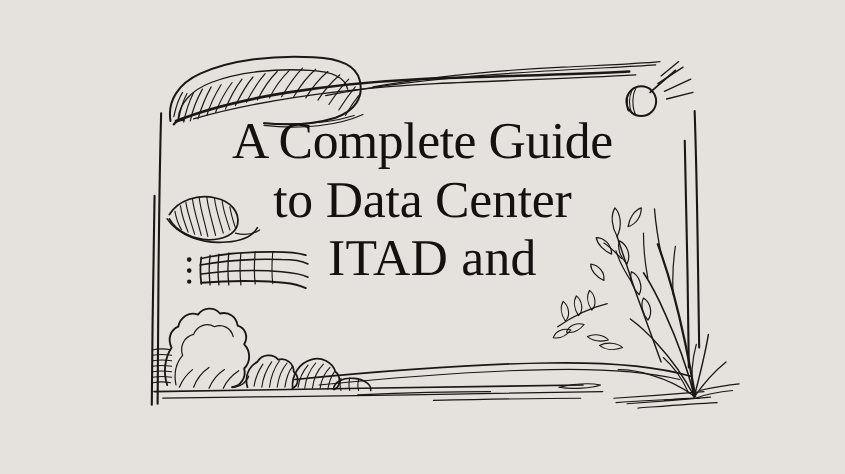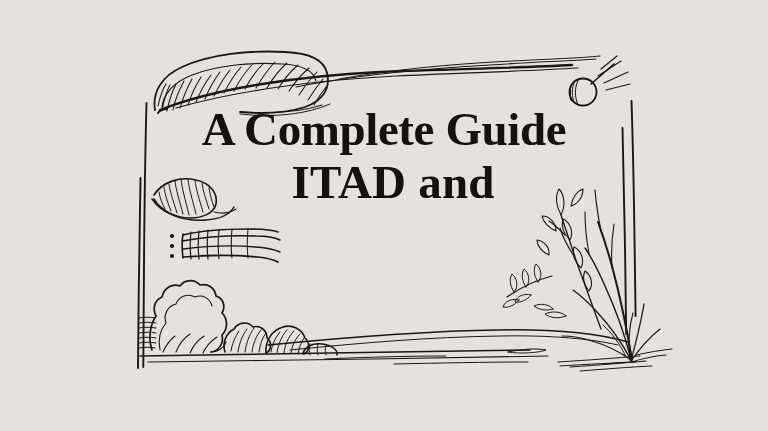--- a/index.html
+++ b/index.html
@@ -32,21 +32,21 @@
     position: absolute;
     left: 0;
     top: 103px;
     width: 768px;
     text-align: center;
     z-index: 5;
   }
   .title-line {
     display: block;
     font-family: "Liberation Serif", "DejaVu Serif", serif;
-    font-weight: 700;
+    font-weight: 400;
     font-size: 47px;
     line-height: 53px;
     letter-spacing: -0.4px;
     color: #14110f;
     white-space: nowrap;
   }
   .title-line.l2 { letter-spacing: -0.2px; }
   .title-line.l3 { letter-spacing: 0.2px; padding-left: 18px; }
   .title-line.l4 { letter-spacing: -0.2px; }
 </style>
@@ -260,16 +260,17 @@
         <path d="M560 366 C590 364, 614 363, 636 362" stroke-width="1.0"></path>
         <path d="M580 371 C606 369, 630 367, 652 366" stroke-width="1.0"></path>
         <path d="M636 355 C650 352, 662 350, 672 349" stroke-width="1.0"></path>
       </g>
 
     </g>
   </svg>
 
   <div id="title-block">
     <span class="title-line l1">A Complete Guide</span>
+    <span class="title-line l2">to Data Center</span>
     <span class="title-line l3">ITAD and</span>
   </div>
 
 </div>
 
 </body></html>

